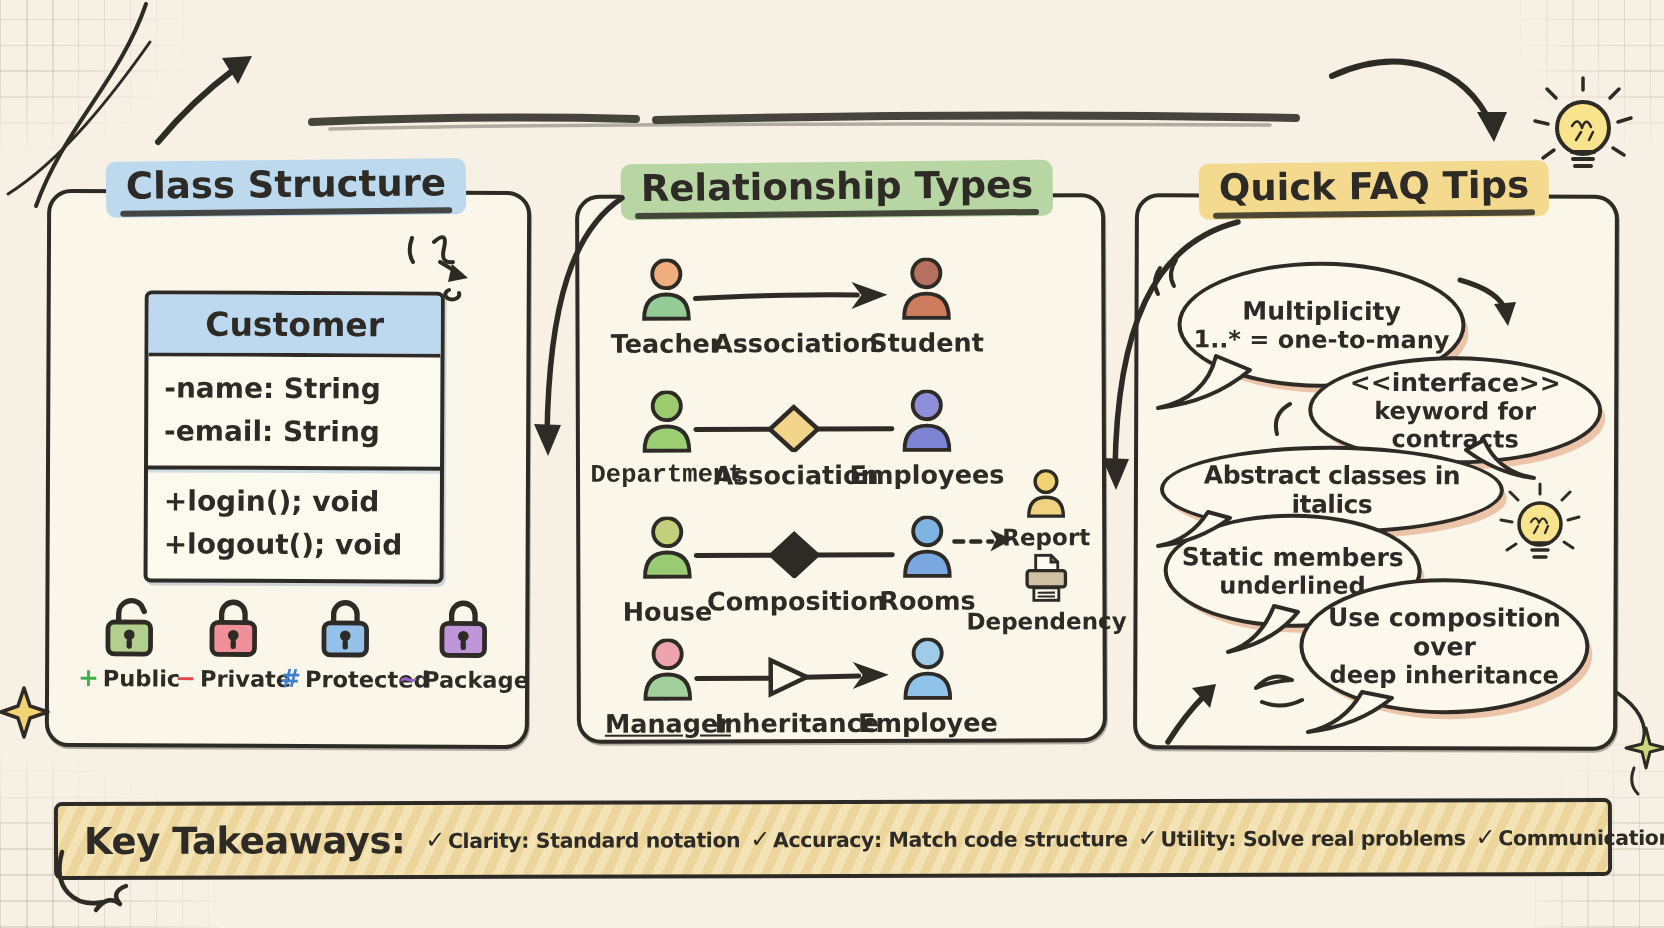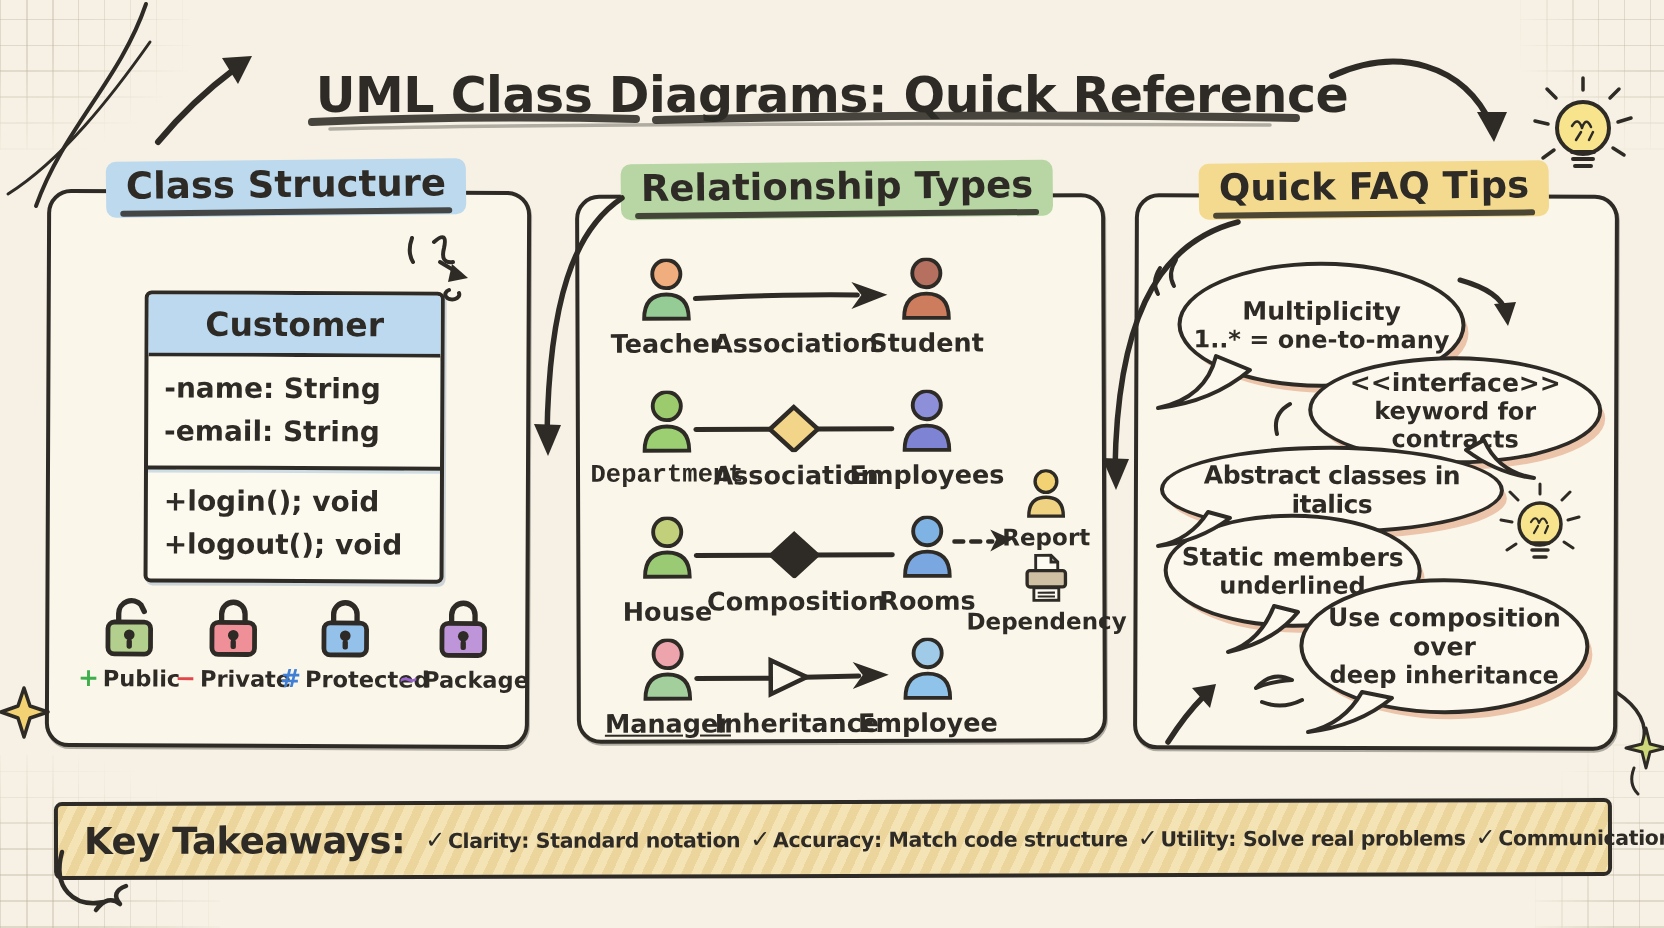--- a/index.html
+++ b/index.html
@@ -85,21 +85,20 @@
 </style>
 </head>
 <body>
 <div class="stage">
 
   <div class="grid tl"></div>
   <div class="grid tr"></div>
   <div class="grid bl"></div>
   <div class="grid br"></div>
 
-  <h1 class="title">UML Class Diagrams: Quick Reference</h1>
 
   <div class="panel-title pt1" style="background:#bdd9ee;"><span>Class Structure</span></div>
   <section class="panel p1">
     <div class="uml-box">
       <div class="uml-head" style="background:#bcd9ef;">Customer</div>
       <div class="uml-attrs">
         <div>-name: String</div>
         <div>-email: String</div>
       </div>
       <div class="uml-methods">

